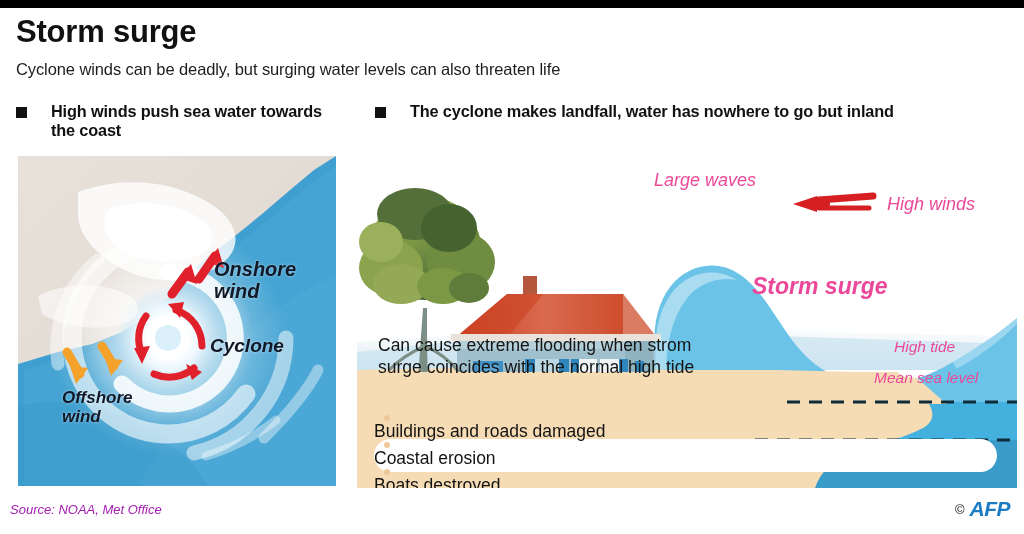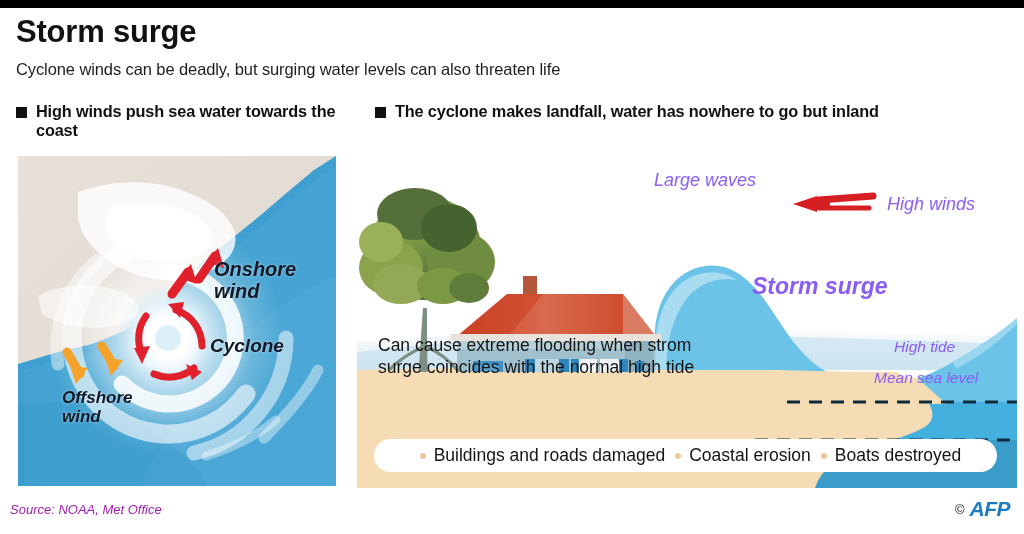--- a/index.html
+++ b/index.html
@@ -48,21 +48,21 @@
     font-size: 16.5px;
     font-weight: 400;
     color: #1d1d1d;
     letter-spacing: -0.1px;
   }
 
   .head-item {
     position: absolute;
     display: flex;
     align-items: flex-start;
-    gap: 9px;
+    gap: 24px;
   }
   .head-item.left  { left: 16px;  top: 102px; width: 330px; }
   .head-item.right { left: 357px; top: 102px; width: 660px; padding-left: 18px; }
   .sq {
     width: 11px; height: 11px;
     background: #111111;
     flex: 0 0 auto;
     margin-top: 5px;
   }
   .head-text {
@@ -103,21 +103,21 @@
     left: 357px; top: 156px;
     width: 660px; height: 332px;
     overflow: hidden;
     background: #ffffff;
   }
   .scene svg { display: block; }
 
   .scene-label {
     position: absolute;
     font-style: italic;
-    color: #8b5cf6;
+    color: #ec4899;
     text-align: right;
   }
   .lbl-waves   { left: 297px; top: 14px;  font-size: 18px; font-weight: 400;}
   .lbl-winds   { left: 530px; top: 38px;  font-size: 18px; font-weight: 400;}
   .lbl-surge   { left: 395px; top: 117px; font-size: 23px; font-weight: bold;}
   .lbl-hightide{ left: 537px; top: 182px; font-size: 15.5px; font-weight: 400;}
   .lbl-msl     { left: 517px; top: 213px; font-size: 15.5px; font-weight: 400;}
 
   .flood-text {
     position: absolute;
@@ -130,23 +130,23 @@
     margin-left: 8px;
   }
 
   .pill {
     position: absolute;
     left: 17px; top: 283px;
     width: 623px; height: 33px;
     background: #ffffff;
     border-radius: 17px;
     display: flex;
-    align-items: center;
     justify-content: center;
     gap: 0px;
+    flex-direction: column;
   }
   .pill-item {
     display: flex;
     align-items: center;
     font-size: 17.5px;
     color: #141414;
     white-space: nowrap;
   }
   .pill-dot {
     width: 6px; height: 6px;

